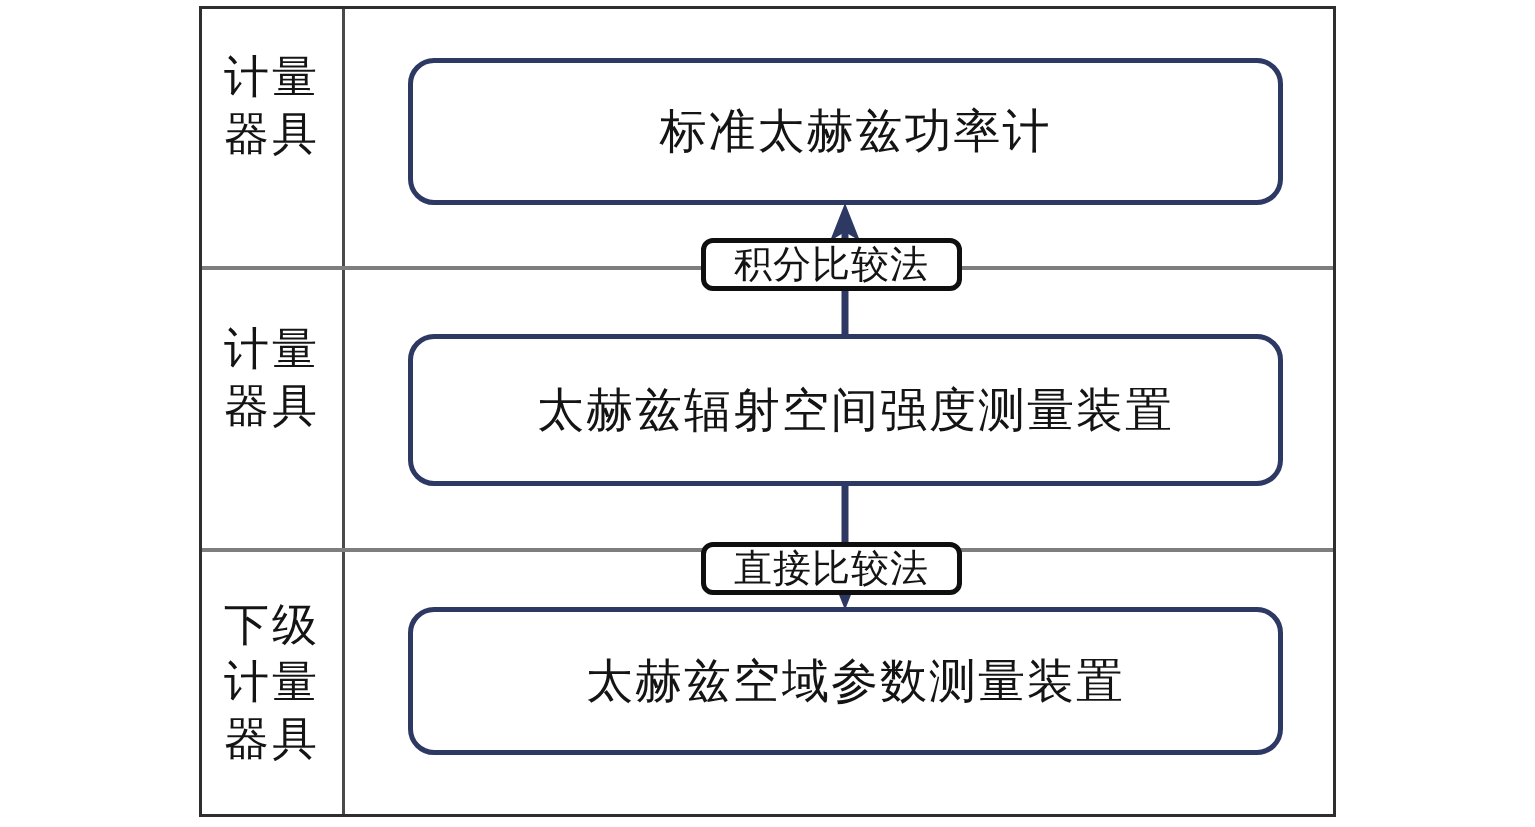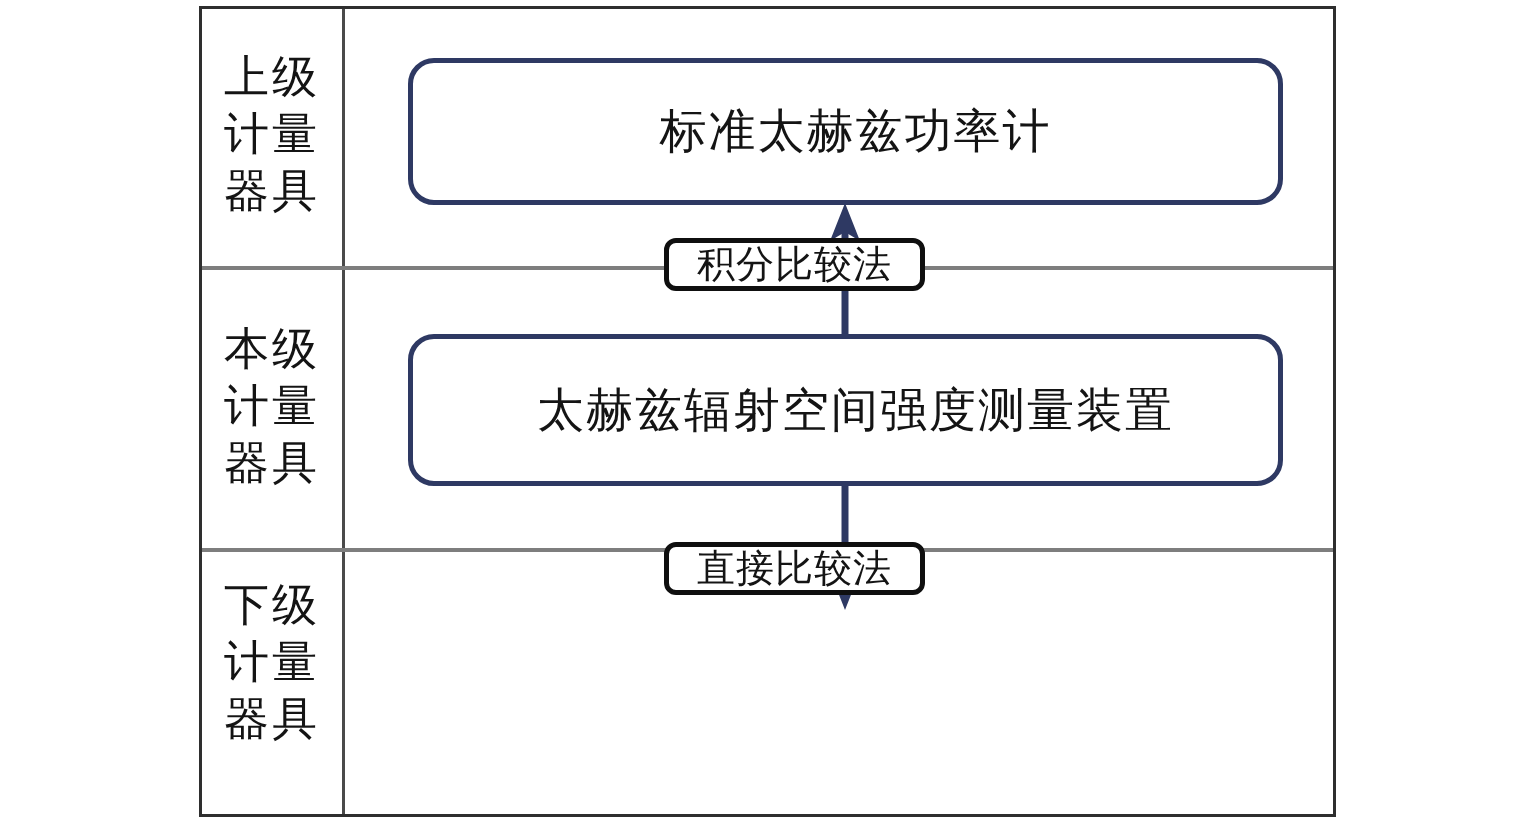--- a/index.html
+++ b/index.html
@@ -22,57 +22,55 @@
   .col-divider{position:absolute;left:140px;top:0;width:3px;height:100%;background:var(--col-divider);}
   .row-divider{position:absolute;left:0;width:100%;height:4px;background:var(--divider);}
   .row-divider.r1{top:257px;}
   .row-divider.r2{top:539px;}
 
   .row-label{position:absolute;left:202px;width:140px;text-align:center;
              font-size:45px;line-height:57px;letter-spacing:3px;color:var(--text);}
   .row-label span{display:block;}
   .row-label.rl1{top:48px;}
   .row-label.rl2{top:320px;}
-  .row-label.rl3{top:576px;}
+  .row-label.rl3{top:596px;}
 
   .node{position:absolute;left:408px;width:875px;
         border:5px solid var(--node-border);border-radius:26px;background:#fff;
         display:flex;align-items:center;justify-content:center;
         font-size:47px;letter-spacing:2px;color:var(--text);padding-left:20px;}
   .node.n1{top:58px;height:147px;}
   .node.n2{top:334px;height:152px;}
   .node.n3{top:607px;height:148px;}
 
   .arrows{position:absolute;left:0;top:0;width:1535px;height:827px;pointer-events:none;}
 
-  .badge{position:absolute;left:664px;width:261px;height:53px;
+  .badge{position:absolute;left:701px;width:261px;height:53px;
          border:5px solid var(--badge-border);border-radius:12px;background:#fff;
          display:flex;align-items:center;justify-content:center;
          font-size:38px;letter-spacing:1px;color:var(--text);}
   .badge.b1{top:238px;}
   .badge.b2{top:522px;margin-top:20px;}
 </style>
 </head>
 <body>
 
 <div class="stage">
 
   <div class="table">
     <div class="col-divider"></div>
     <div class="row-divider r1"></div>
     <div class="row-divider r2"></div>
   </div>
 
   <div class="row-label rl1">
-    <span>上级</span>
     <span>计量</span>
     <span>器具</span>
   </div>
   <div class="row-label rl2">
-    <span>本级</span>
     <span>计量</span>
     <span>器具</span>
   </div>
   <div class="row-label rl3">
     <span>下级</span>
     <span>计量</span>
     <span>器具</span>
   </div>
 
   <svg class="arrows" viewBox="0 0 1535 827">
@@ -85,20 +83,23 @@
       <polygon points="845,610 830,572 845,581 860,572" fill="#2e3963"></polygon>
     </g>
   </svg>
 
   <div class="node n1">
     <span>标准太赫兹功率计</span>
   </div>
   <div class="node n2">
     <span>太赫兹辐射空间强度测量装置</span>
   </div>
+  <div class="node n3">
+    <span>太赫兹空域参数测量装置</span>
+  </div>
 
   <div class="badge b1">
     <span>积分比较法</span>
   </div>
   <div class="badge b2">
     <span>直接比较法</span>
   </div>
 
 </div>
 

